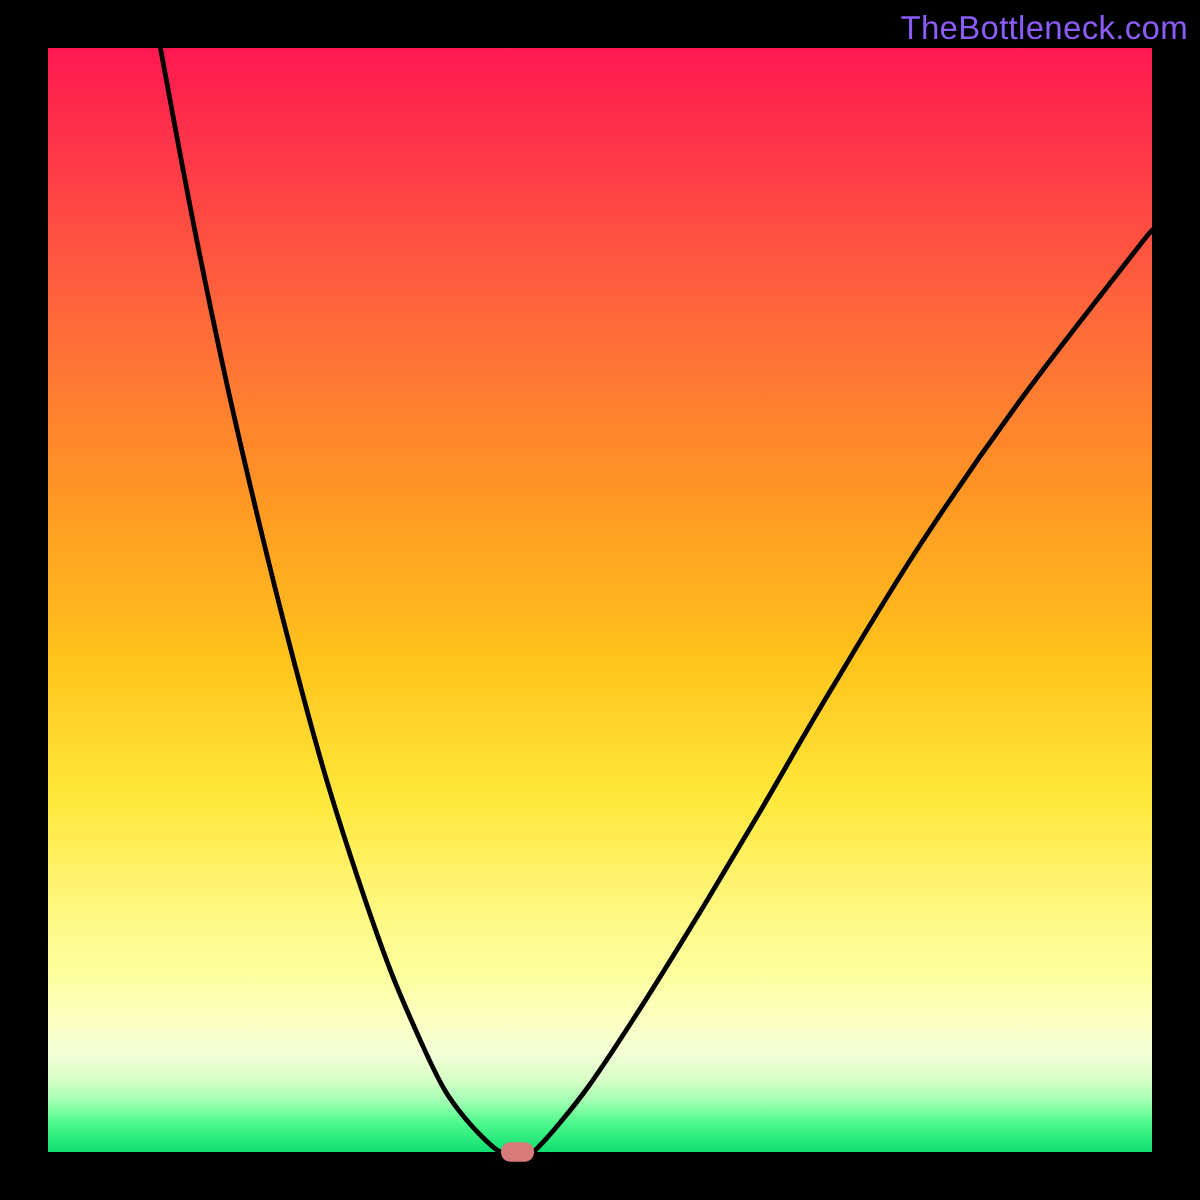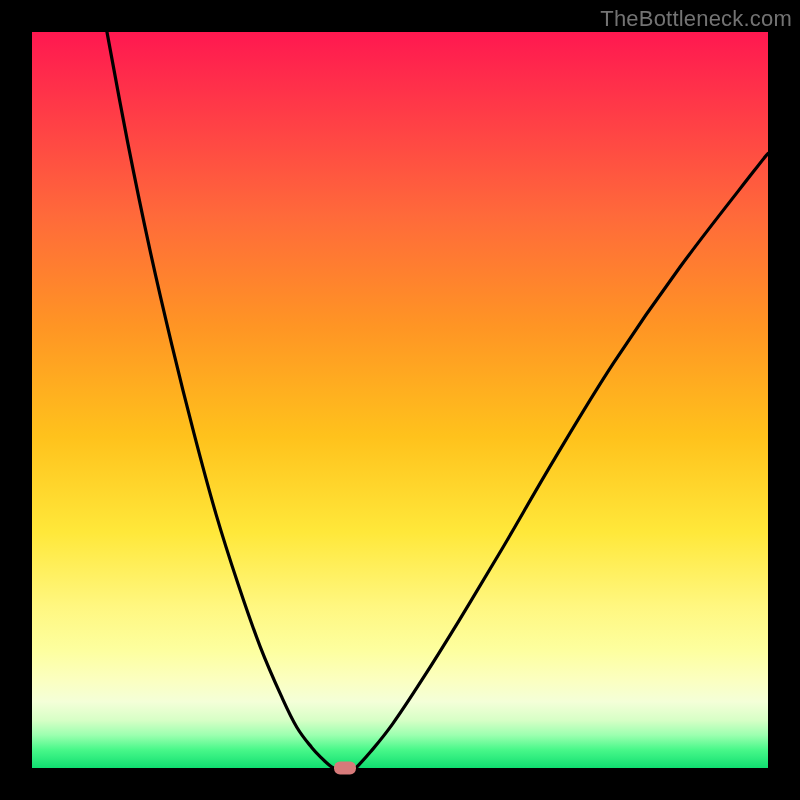--- a/index.html
+++ b/index.html
@@ -38,21 +38,21 @@
       #d7ffc6 93.5%,
       #9dffb0 95.5%,
       #49f88a 97.5%,
       #10de70 100%
     );
   }
   .watermark {
     position: absolute;
     top: 6px;
     right: 8px;
-    color: #737373;
+    color: #8b5cf6;
     font-size: 22px;
     font-weight: 500;
     letter-spacing: 0.2px;
     user-select: none;
   }
   svg.curve {
     position: absolute;
     left: 0;
     top: 0;
     width: 736px;

